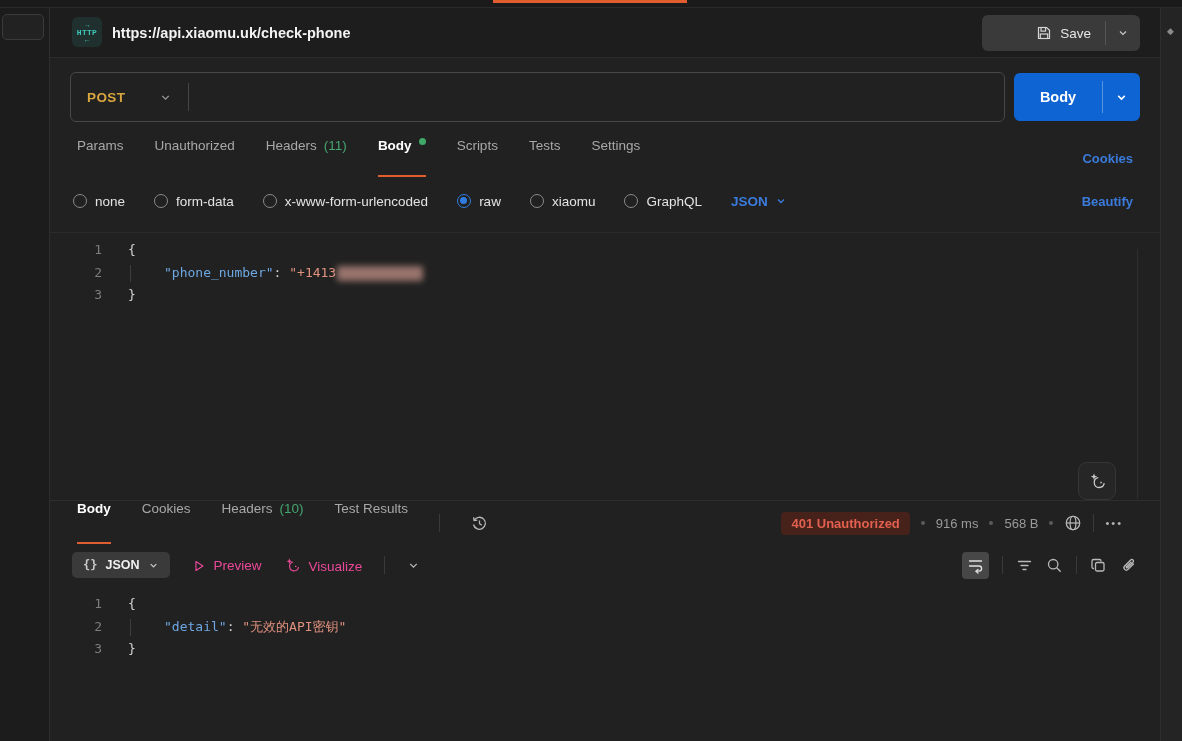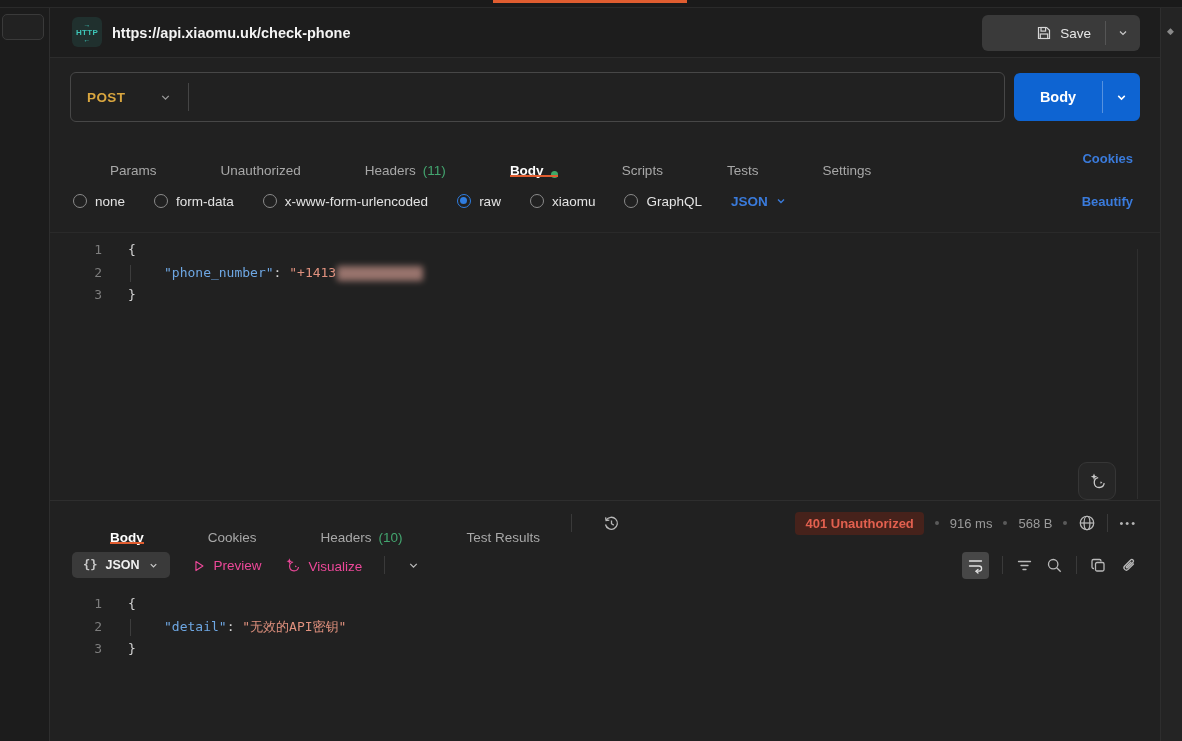--- a/index.html
+++ b/index.html
@@ -17,21 +17,21 @@
   .sidebar-tab { position:absolute; left:2px; top:6px; width:42px; height:26px; border:1px solid #3a3a3a; border-radius:5px; background:#222; }
   
   .right-rail { position:absolute; right:0; top:8px; bottom:0; width:22px; background:#242424; border-left:1px solid #2e2e2e; z-index:4; }
   .right-rail .diamond { position:absolute; top:18px; left:6px; color:#8a8a8a; font-size:9px; cursor:pointer; }
   
   .main { position:absolute; left:50px; top:8px; width:1110px; height:733px; }
   .row { position:absolute; left:0; right:0; }
   
   .header { top:0; height:50px; background:#1d1d1d; border-bottom:1px solid #2c2c2c; }
   .http-badge { position:absolute; left:22px; top:9px; width:30px; height:30px; background:#20302e; border-radius:6px;
-    display:flex; flex-direction:column; align-items:center; justify-content:center; color:#3ec6b8; }
+    display:flex; flex-direction:column; align-items:center; justify-content:center; color:#3ec6b8;font-family:Liberation Mono, monospace; }
   .http-badge .arrow { font-size:7px; line-height:6px; }
   .http-badge .httptxt { font-size:8px; font-weight:bold; letter-spacing:.3px; line-height:9px; }
   .doc-title { position:absolute; left:62px; top:0; height:50px; display:flex; align-items:center; font-size:14.5px; font-weight:bold; color:#f3f3f3; }
   .save-btn { position:absolute; right:20px; top:7px; height:36px; background:#3a3a3a; border-radius:6px; display:flex; align-items:stretch; color:#e6e6e6; cursor:pointer; }
   .save-main { display:flex; align-items:center; gap:8px; padding:0 14px; font-size:13.5px;margin-left:40px; }
   .save-sep { width:1px; background:#555; margin:6px 0; }
   .save-caret { display:flex; align-items:center; padding:0 11px; color:#c9c9c9; }
   
   .url-row { top:64px; height:50px; }
   .url-box { position:absolute; left:20px; top:0; width:935px; height:50px; border:1px solid #474747; border-radius:6px; background:#212121; display:flex; align-items:center; }
@@ -40,21 +40,21 @@
   .method-caret { color:#9a9a9a; }
   .url-sep { width:1px; height:28px; background:#454545; }
   .url-text { padding-left:16px; font-size:14px; color:#efefef; cursor:text; }
   .url-return { color:#8d8d8d; font-size:13px; margin-left:6px; }
   .send-btn { position:absolute; left:964px; top:1px; width:126px; height:48px; background:var(--send_blue); border-radius:6px; display:flex; color:#fff; cursor:pointer; }
   .send-main { flex:1; display:flex; align-items:center; justify-content:center; font-size:14.5px; font-weight:bold; }
   .send-sep { width:1px; background:rgba(255,255,255,.3); margin:8px 0; }
   .send-caret { width:37px; display:flex; align-items:center; justify-content:center; }
   
   .req-tabs { top:130px; height:40px; display:flex; align-items:center; gap:31px; padding-left:27px; }
-  .tab { position:relative; height:100%; display:flex; align-items:flex-end; gap:7px; color:#a8a8a8; cursor:pointer; font-size:13.5px;margin-left:33px; }
+  .tab { position:relative; height:100%; display:flex; align-items:flex-start; gap:7px; color:#a8a8a8; cursor:pointer; font-size:13.5px; }
   .tab .count { color:var(--count_green); }
   .tab.active { color:#fff; font-weight:bold; }
   .tab.active::after { content:""; position:absolute; left:0; right:0; bottom:1px; height:2px; background:var(--accent_orange); }
   .green-dot { width:7px; height:7px; border-radius:50%; background:var(--success_dot); }
   .link-right { position:absolute; right:27px; color:var(--link_blue); font-weight:bold; font-size:13px; cursor:pointer; }
   
   .radio-row { top:177px; height:32px; display:flex; align-items:center; gap:29px; padding-left:23px; }
   .radio-opt { display:flex; align-items:center; gap:8px; color:#e3e3e3; cursor:pointer; font-size:13.5px; }
   .radio { width:14px; height:14px; border-radius:50%; border:1.5px solid #8a8a8a; position:relative; }
   .radio.sel { border-color:#2f7de0; }
@@ -71,21 +71,21 @@
   .indent { display:inline-block; width:34px; border-left:1px solid #3d3d3d; height:17px; vertical-align:middle; margin-left:2px; }
   .redact { display:inline-block; width:86px; height:15px; background:#c08f86; border-radius:2px; filter:blur(3px); opacity:.75; vertical-align:middle; margin-left:1px; }
   .editor-scrollline { position:absolute; right:22px; top:16px; height:250px; width:1px; background:#2f2f2f; }
   .postbot-btn { position:absolute; right:44px; top:229px; width:38px; height:38px; border:1px solid #363636; border-radius:9px; background:#262626; display:flex; align-items:center; justify-content:center; color:#c9c9c9; cursor:pointer; }
   
   .response { top:492px; height:241px; border-top:1px solid #2e2e2e; }
   .resp-tabs { position:absolute; left:0; right:0; top:0; height:44px; display:flex; align-items:center; gap:31px; padding-left:27px; }
   .resp-tabs .tab { font-size:13.5px; }
   .vsep { width:1px; height:18px; background:#3a3a3a; flex:none; }
   .icon-btn { display:flex; align-items:center; justify-content:center; color:#b9b9b9; cursor:pointer; }
-  .status-group { position:absolute; right:23px; top:0; height:44px; display:flex; align-items:center; gap:11px; }
+  .status-group { position:absolute; right:37px; top:0; height:44px; display:flex; align-items:center; gap:11px; }
   .status-badge { background:var(--status_error_bg); color:var(--status_error_text); font-weight:bold; font-size:13px; padding:4px 10px; border-radius:4px; }
   .meta { color:#9a9a9a; font-size:13px; }
   .dotsep { width:4px; height:4px; border-radius:50%; background:#5a5a5a; }
   .more-dots { color:#b5b5b5; font-size:11px; letter-spacing:2px; cursor:pointer; }
   
   .resp-toolbar { position:absolute; left:0; right:0; top:44px; height:40px; display:flex; align-items:center; padding-left:22px; gap:22px; }
   .format-pill { display:flex; align-items:center; gap:8px; background:#3a3a3a; border-radius:5px; padding:6px 11px; cursor:pointer; }
   .braces { color:#c9c9c9; font-weight:bold; font-size:12px; font-family:"DejaVu Sans Mono", monospace; }
   .format-name { color:#f0f0f0; font-weight:bold; font-size:12.5px; }
   .tool-item { display:flex; align-items:flex-end; gap:8px; color:#ec4899; cursor:pointer; font-size:13.5px; }

